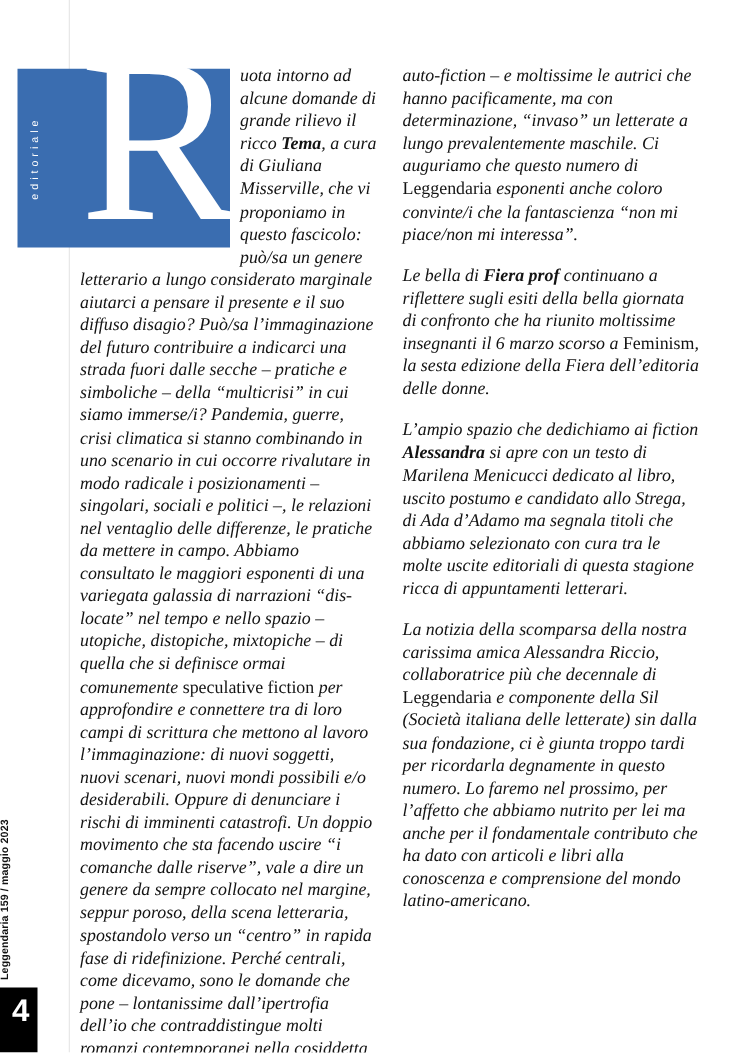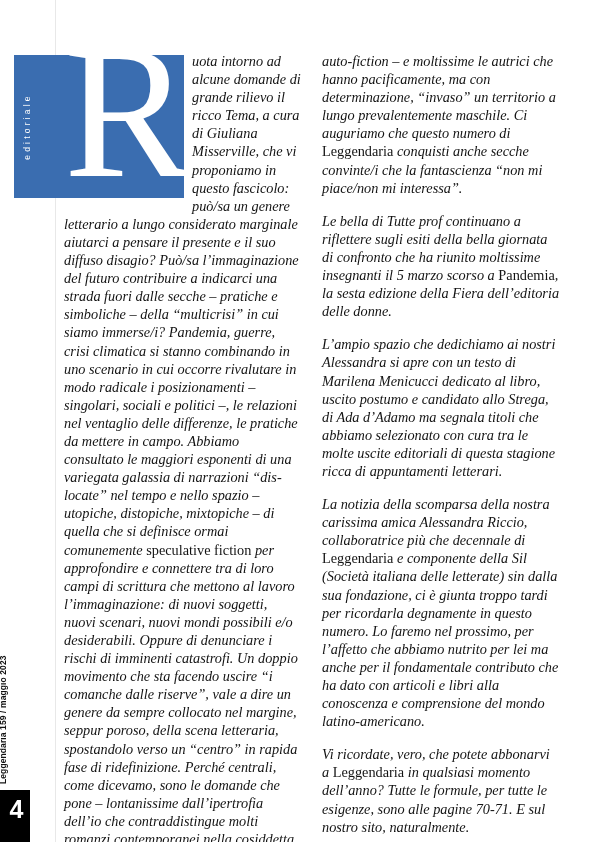--- a/index.html
+++ b/index.html
@@ -158,21 +158,21 @@
 
   
   #col-left .first-para::before {
     content: "";
     float: left;
     width: 128px;
     height: 152px;
     shape-outside: content-box;
   }
 
-  b.bold { font-weight: normal; font-style: italic; }
+  b.bold { font-weight: bold; font-style: italic; }
   span.roman { font-style: normal; }
 </style>
 </head>
 <body>
 
 <div id="page">
 
   <div id="spine-rule"></div>
 
   <div id="spine">
@@ -190,22 +190,21 @@
   </div>
 
   <div id="dropcap">R</div>
 
   <div id="columns">
 
     <div class="col" id="col-left">
         <p class="para first-para"><span>uota intorno ad alcune domande di grande rilievo il ricco </span><b class="bold">Tema</b><span>, a cura di Giuliana Misserville, che vi proponiamo in questo fascicolo: può/sa un genere letterario a lungo considerato marginale aiutarci a pensare il presente e il suo diffuso disagio? Può/sa l’immaginazione del futuro contribuire a indicarci una strada fuori dalle secche – pratiche e simboliche – della “multicrisi” in cui siamo immerse/i? Pandemia, guerre, crisi climatica si stanno combinando in uno scenario in cui occorre rivalutare in modo radicale i posizionamenti – singolari, sociali e politici –, le relazioni nel ventaglio delle differenze, le pratiche da mettere in campo. Abbiamo consultato le maggiori esponenti di una variegata galassia di narrazioni “dis-locate” nel tempo e nello spazio – utopiche, distopiche, mixtopiche – di quella che si definisce ormai comunemente </span><span class="roman">speculative fiction</span><span> per approfondire e connettere tra di loro campi di scrittura che mettono al lavoro l’immaginazione: di nuovi soggetti, nuovi scenari, nuovi mondi possibili e/o desiderabili. Oppure di denunciare i rischi di imminenti catastrofi. Un doppio movimento che sta facendo uscire “i comanche dalle riserve”, vale a dire un genere da sempre collocato nel margine, seppur poroso, della scena letteraria, spostandolo verso un “centro” in rapida fase di ridefinizione. Perché centrali, come dicevamo, sono le domande che pone – lontanissime dall’ipertrofia dell’io che contraddistingue molti romanzi contemporanei nella cosiddetta</span></p>
       </div>
     <div class="col" id="col-right">
-        <p class="para"><span>auto-fiction – e moltissime le autrici che hanno pacificamente, ma con determinazione, “invaso” un territorio a lungo prevalentemente maschile. Ci auguriamo che questo numero di </span><span class="roman">Leggendaria</span><span> conquisti anche secche convinte/i che la fantascienza “non mi piace/non mi interessa”.</span></p>
-        <p class="para"><span>Le bella di </span><b class="bold">Tutte prof</b><span> continuano a riflettere sugli esiti della bella giornata di confronto che ha riunito moltissime insegnanti il 5 marzo scorso a </span><span class="roman">Pandemia</span><span>, la sesta edizione della Fiera dell’editoria delle donne.</span></p>
-        <p class="para"><span>L’ampio spazio che dedichiamo ai nostri </span><b class="bold">Alessandra</b><span> si apre con un testo di Marilena Menicucci dedicato al libro, uscito postumo e candidato allo Strega, di Ada d’Adamo ma segnala titoli che abbiamo selezionato con cura tra le molte uscite editoriali di questa stagione ricca di appuntamenti letterari.</span></p>
+        <p class="para"><span>auto-fiction – e moltissime le autrici che hanno pacificamente, ma con determinazione, “invaso” un letterate a lungo prevalentemente maschile. Ci auguriamo che questo numero di </span><span class="roman">Leggendaria</span><span> esponenti anche coloro convinte/i che la fantascienza “non mi piace/non mi interessa”.</span></p>
+        <p class="para"><span>Le bella di </span><b class="bold">Fiera prof</b><span> continuano a riflettere sugli esiti della bella giornata di confronto che ha riunito moltissime insegnanti il 6 marzo scorso a </span><span class="roman">Feminism</span><span>, la sesta edizione della Fiera dell’editoria delle donne.</span></p>
+        <p class="para"><span>L’ampio spazio che dedichiamo ai fiction </span><b class="bold">Alessandra</b><span> si apre con un testo di Marilena Menicucci dedicato al libro, uscito postumo e candidato allo Strega, di Ada d’Adamo ma segnala titoli che abbiamo selezionato con cura tra le molte uscite editoriali di questa stagione ricca di appuntamenti letterari.</span></p>
         <p class="para"><span>La notizia della scomparsa della nostra carissima amica Alessandra Riccio, collaboratrice più che decennale di </span><span class="roman">Leggendaria</span><span> e componente della Sil (Società italiana delle letterate) sin dalla sua fondazione, ci è giunta troppo tardi per ricordarla degnamente in questo numero. Lo faremo nel prossimo, per l’affetto che abbiamo nutrito per lei ma anche per il fondamentale contributo che ha dato con articoli e libri alla conoscenza e comprensione del mondo latino-americano.</span></p>
-        <p class="para"><span>Vi ricordate, vero, che potete abbonarvi a </span><span class="roman">Leggendaria</span><span> in qualsiasi momento dell’anno? Tutte le formule, per tutte le esigenze, sono alle pagine 70-71. E sul nostro sito, naturalmente.</span></p>
       </div>
 
   </div>
 
 </div>
 
 </body></html>

